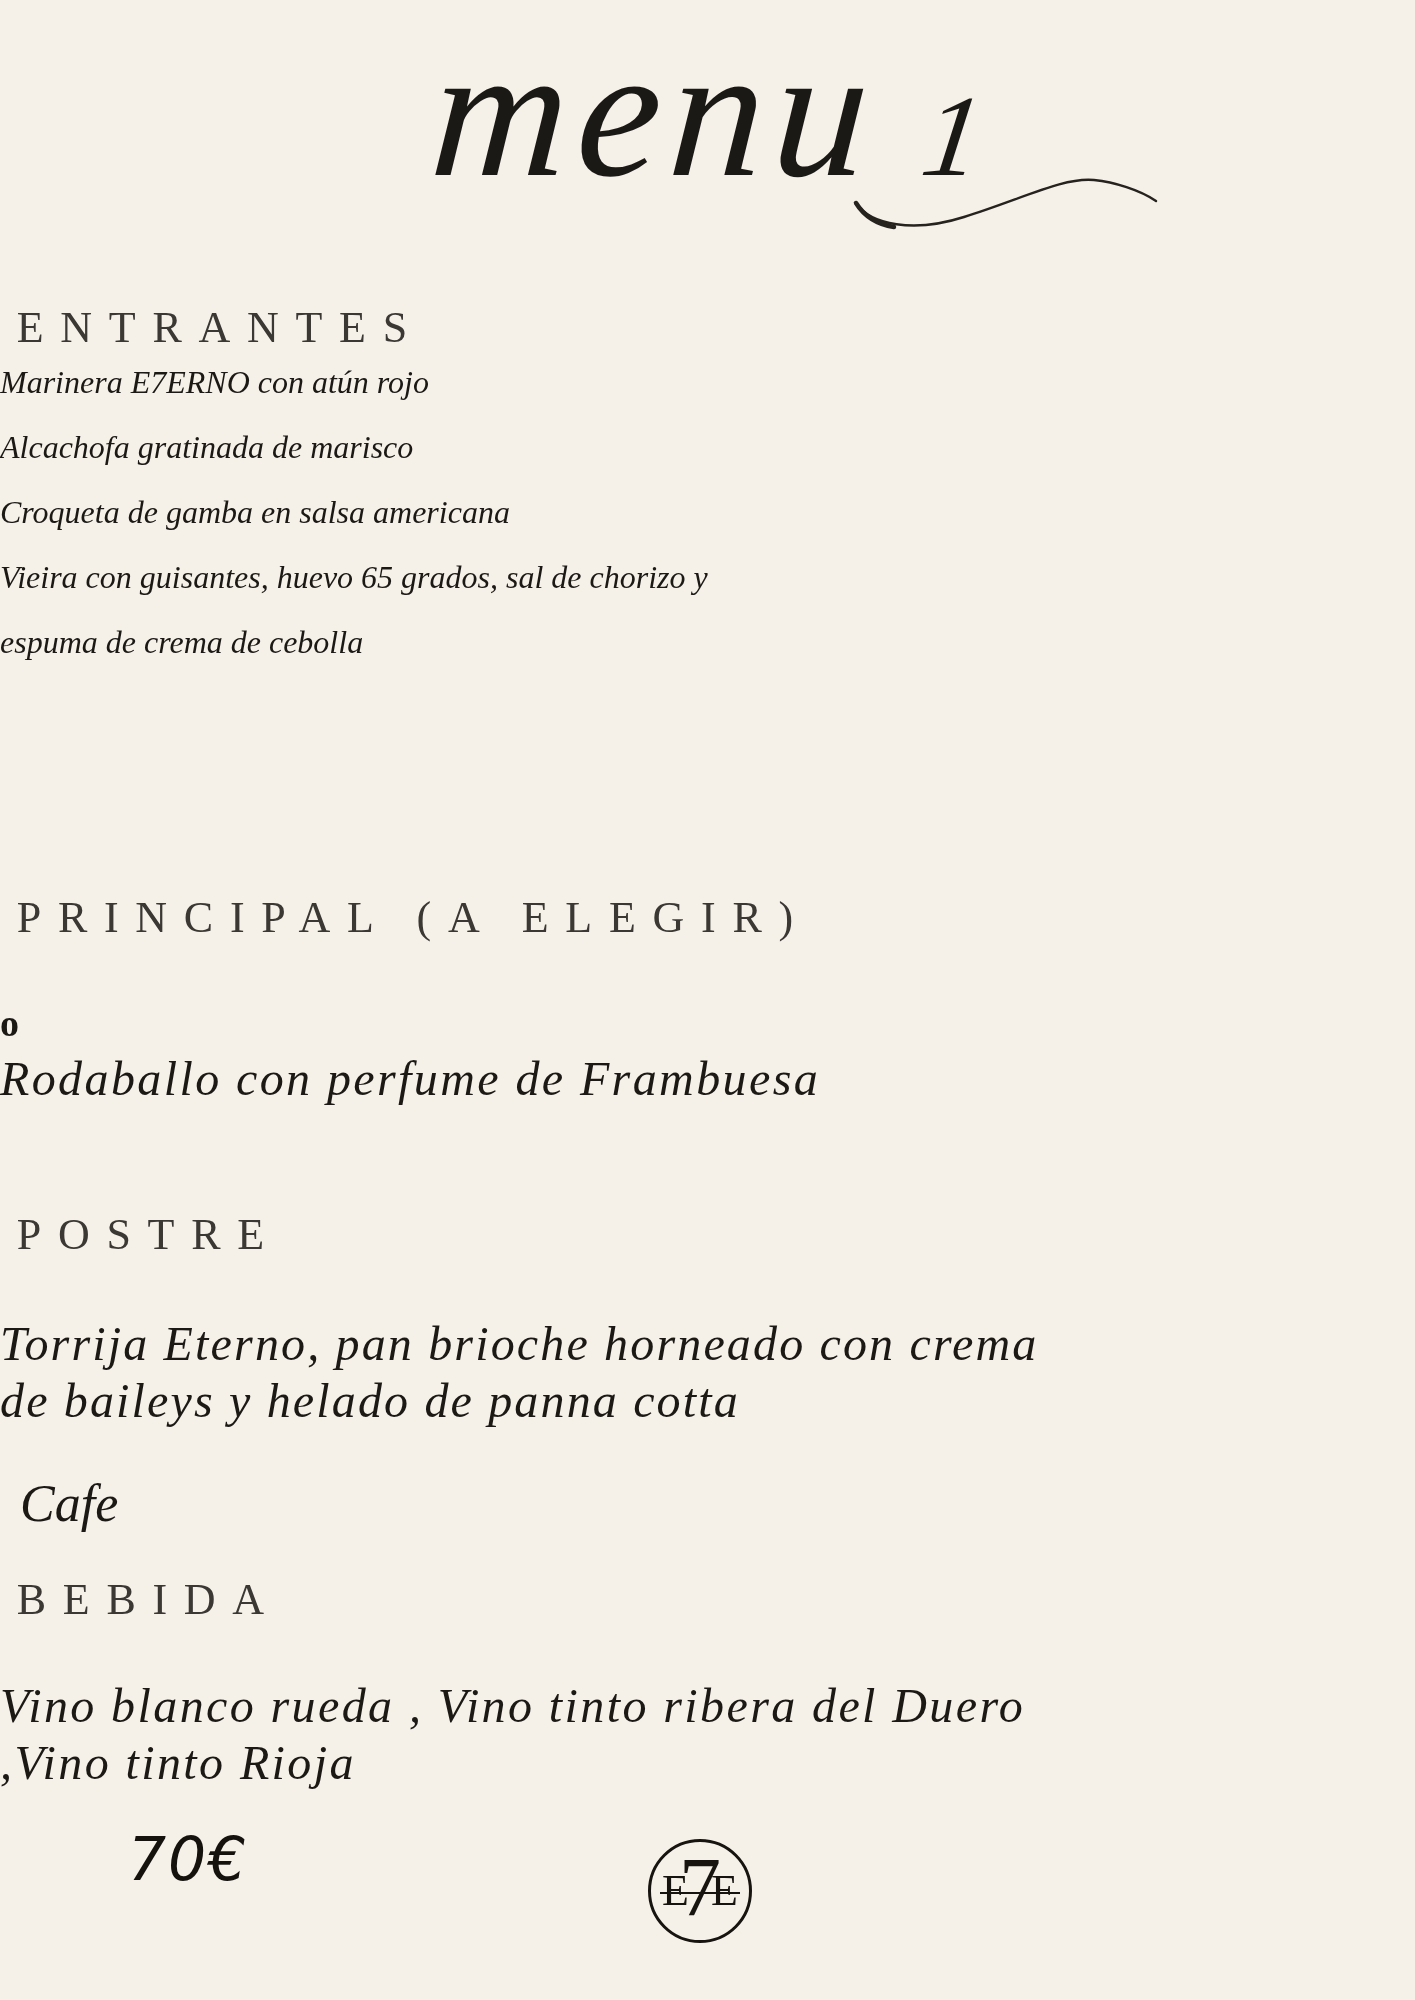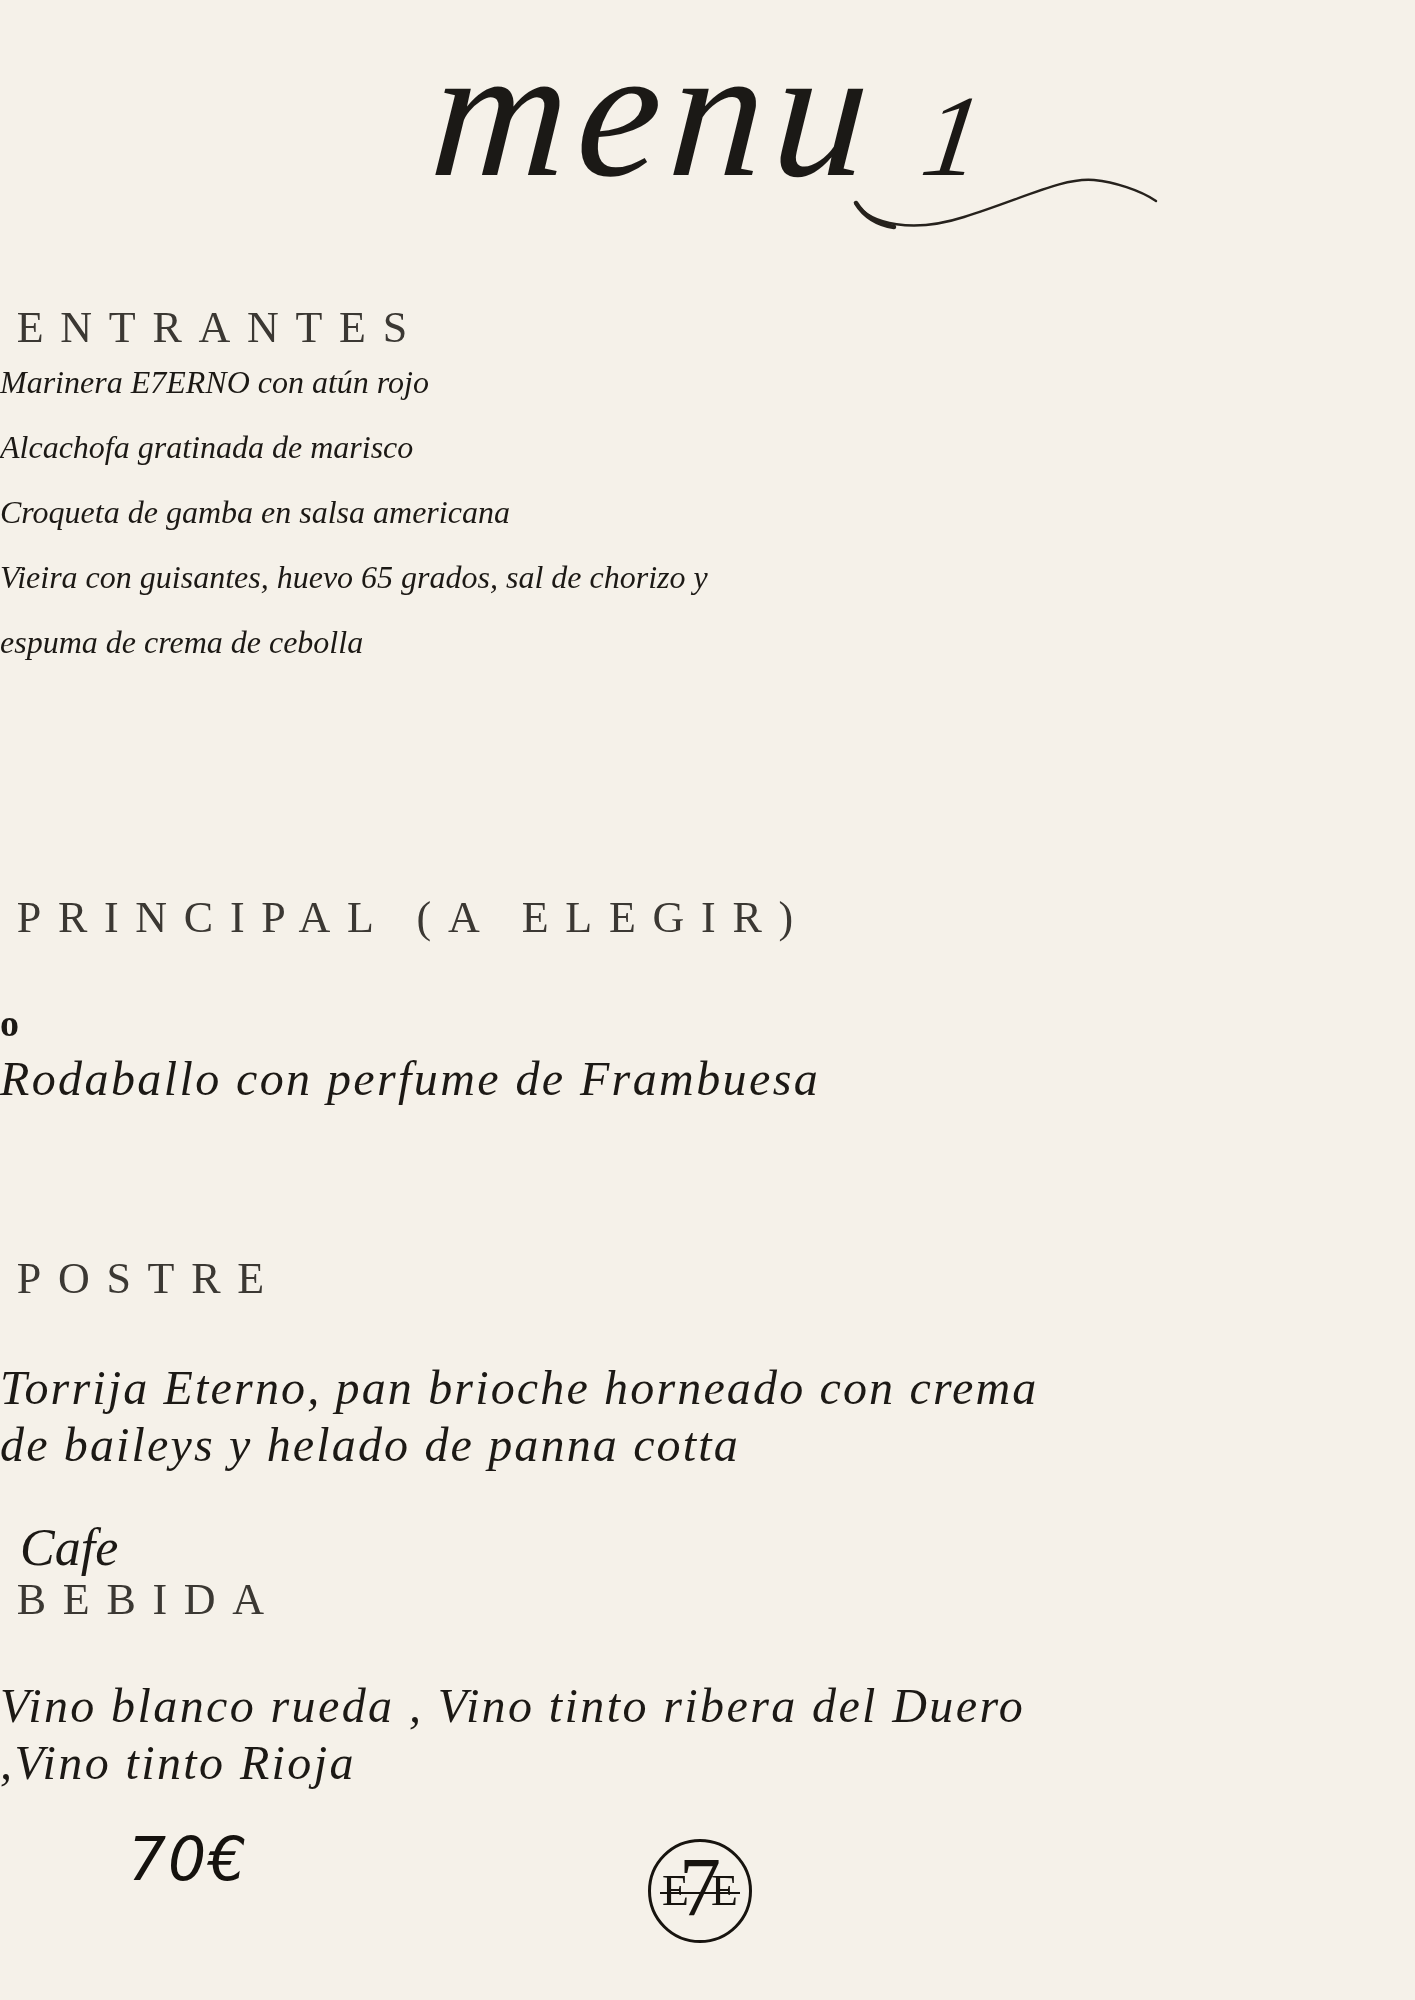--- a/index.html
+++ b/index.html
@@ -76,21 +76,21 @@
     line-height: 55px;
     letter-spacing: 0.05em;
     color: #1c1915;
   }
   .item-o {
     font-style: normal;
     font-weight: bold;
     font-size: 38px;
     letter-spacing: 0;
   }
-  .sec-postre { top: 1213px; margin-top: 44px; }
+  .sec-postre { top: 1213px; }
   .items-postre {
     margin-top: 58px;
     font-style: italic;
     font-size: 48px;
     line-height: 57px;
     letter-spacing: 0.045em;
     color: #1c1915;
   }
   .item-cafe {
     margin-top: 47px;

